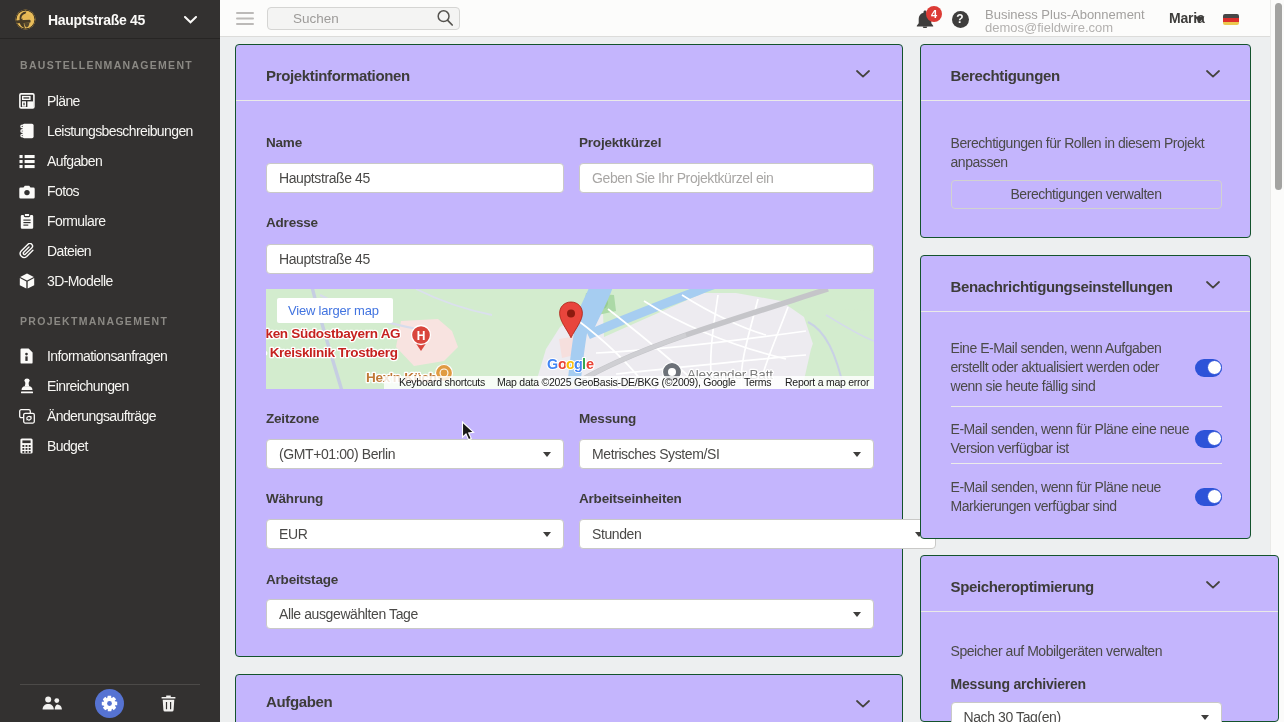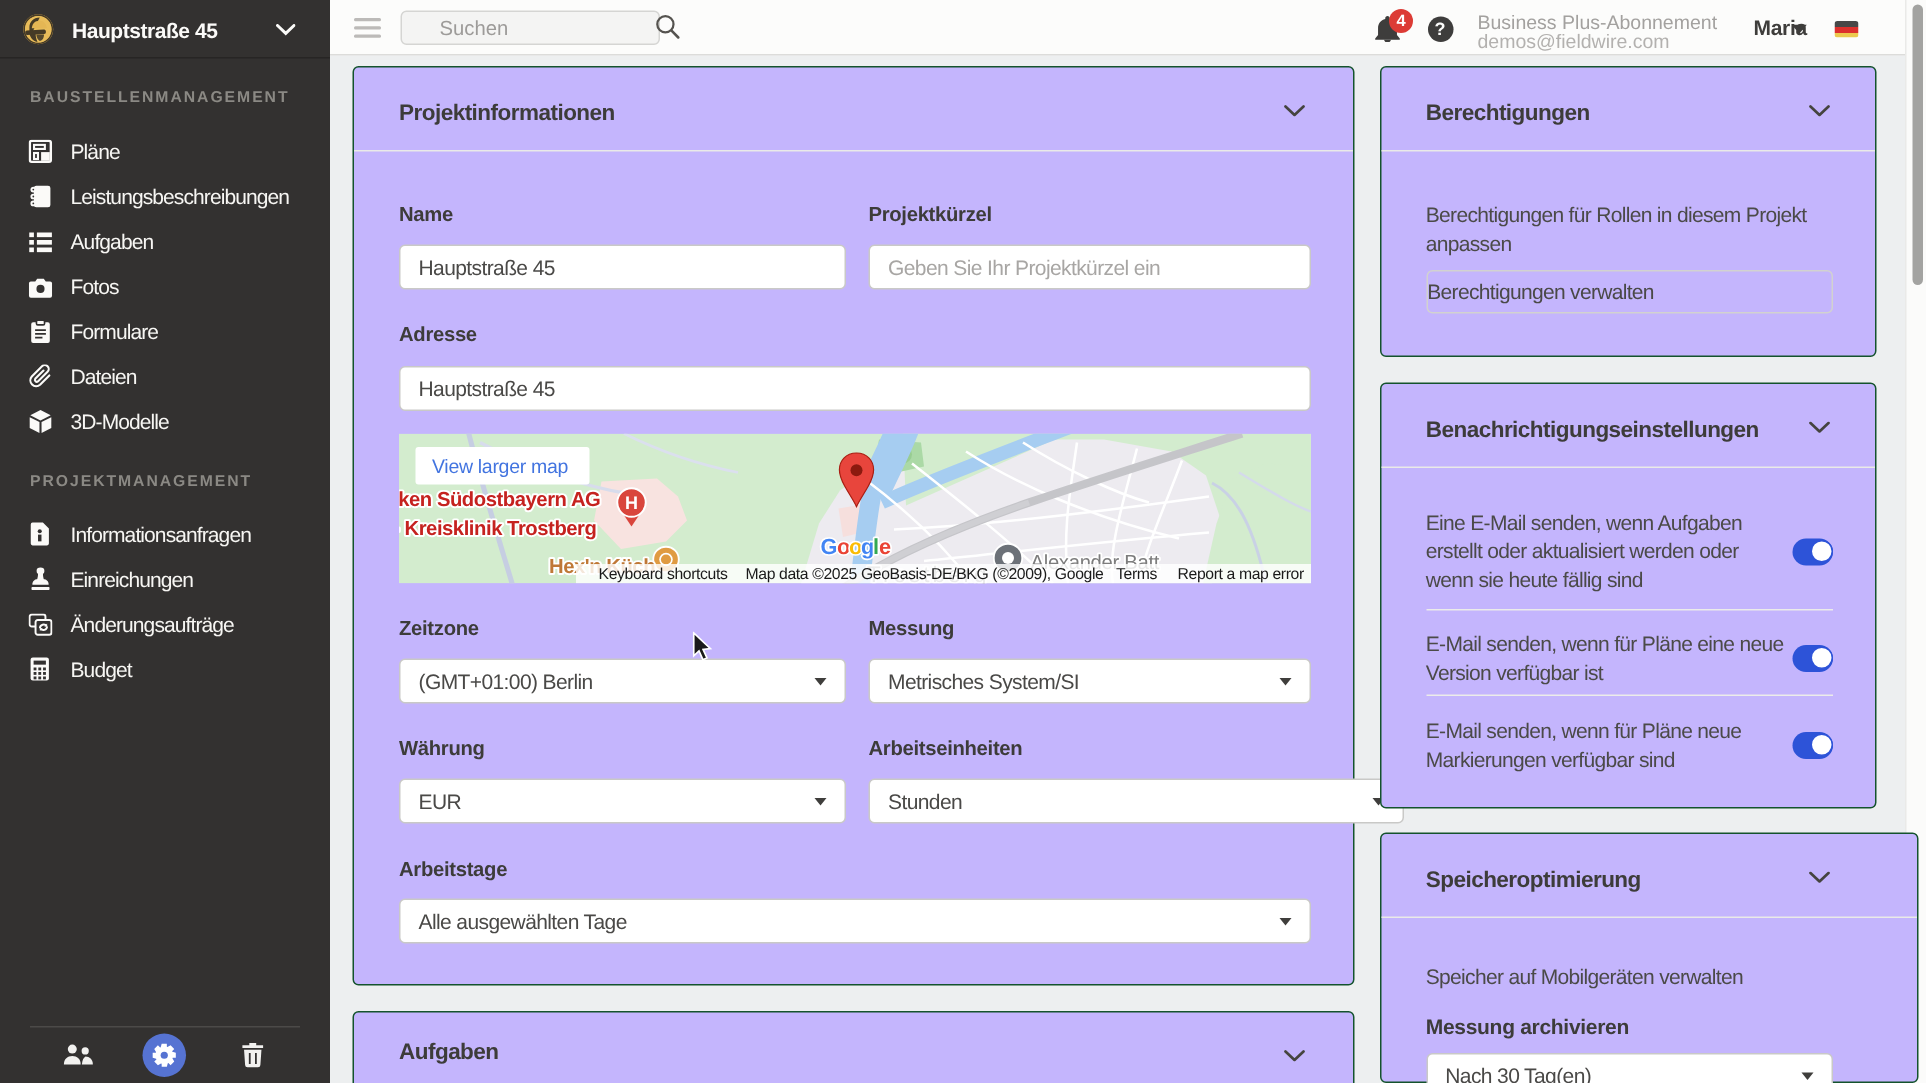--- a/index.html
+++ b/index.html
@@ -12,21 +12,21 @@
 #sb-head { position:absolute; left:0; top:0; width:220px; height:39px; border-bottom:1px solid #272524; }
 #sb-title { position:absolute; left:48px; top:0; height:39px; line-height:40px; color:#fbfaf8; font-size:14px; font-weight:bold; letter-spacing:-0.3px; }
 .navrow { position:absolute; left:0; width:220px; height:30px; }
 .navrow .ic { position:absolute; left:19px; top:7px; }
 .navrow .tx { position:absolute; left:47px; top:0; height:30px; line-height:30px; color:#f7f6f3; font-size:14px; letter-spacing:-0.6px; white-space:nowrap; }
 .sb-sec { position:absolute; left:20px; color:#8b8984; font-size:10.5px; font-weight:bold; letter-spacing:1.3px; height:14px; line-height:14px; white-space:nowrap; }
 #sb-divider { position:absolute; left:20px; top:684px; width:180px; height:1px; background:#4c4a48; }
 
 
 #topbar { position:absolute; left:220px; top:0; width:1064px; height:37px; background:#fcfcfb; border-bottom:1px solid #dcdcda; }
-#search { position:absolute; left:47px; top:7px; width:173px; height:23px; background:#f4f4f3; border:1px solid #d5d5d3; border-radius:4px;padding-left:40px; }
+#search { position:absolute; left:47px; top:7px; width:193px; height:23px; background:#f4f4f3; border:1px solid #d5d5d3; border-radius:4px;padding-left:40px; }
 #search .ph { position:absolute; left:25px; top:0; line-height:22px; font-size:13.5px; color:#9d9b99; }
 #sub-text { position:absolute; left:765px; top:9px; font-size:13px; color:#a3a19f; line-height:12.5px; white-space:nowrap; }
 #maria { position:absolute; left:937px; top:0; height:37px; line-height:37px; font-size:14px; letter-spacing:-0.2px; color:#3e3d3b; font-weight:700;margin-left:12px; }
 #flag { position:absolute; left:1003px; top:14px; width:15.5px; height:11.4px; border-radius:2px; overflow:hidden; }
 #flag div { height:3.8px; }
 
 
 #scrolltrack { position:absolute; left:1269.5px; top:0; width:14.5px; height:722px; background:#fbfbfa; border-left:1px solid #eaeae8; }
 #scrollthumb { position:absolute; left:4px; top:3px; width:7.5px; height:187px; background:#a3a3a1; border-radius:4px; }
 
@@ -368,21 +368,21 @@
 </div>
 
 <div class="card" id="card-ber" style="left:919.5px; top:44px; width:331px; height:194px;">
   <div class="hd">
       <span class="t" style="left:30px;">Berechtigungen</span>
       <svg class="chev" style="left:285.5px;" width="14" height="8" viewBox="0 0 14 8">
         <polyline points="1,1 7,6.6 13,1" fill="none" stroke="#45443f" stroke-width="1.8" stroke-linecap="round" stroke-linejoin="round"></polyline>
       </svg>
     </div>
   <div class="btxt" style="left:30px; top:89px;">Berechtigungen für Rollen in diesem Projekt<br>anpassen</div>
-  <div style="position:absolute; left:30px; top:135px; width:271px; height:29px; border:1px solid #d2d2d0; border-radius:4px; line-height:27px; font-size:14px; letter-spacing:-0.45px; color:#4a4947;">Berechtigungen verwalten</div>
+  <div style="position:absolute; left:30px; top:135px; width:271px; height:29px; border:1px solid #d2d2d0; border-radius:4px; text-align:center; line-height:27px; font-size:14px; letter-spacing:-0.45px; color:#4a4947;">Berechtigungen verwalten</div>
 </div>
 
 <div class="card" id="card-ben" style="left:919.5px; top:255px; width:331px; height:284px;">
   <div class="hd">
       <span class="t" style="left:30px;">Benachrichtigungseinstellungen</span>
       <svg class="chev" style="left:285.5px;" width="14" height="8" viewBox="0 0 14 8">
         <polyline points="1,1 7,6.6 13,1" fill="none" stroke="#45443f" stroke-width="1.8" stroke-linecap="round" stroke-linejoin="round"></polyline>
       </svg>
     </div>
   <div class="btxt" style="left:30px; top:83px;">Eine E-Mail senden, wenn Aufgaben<br>erstellt oder aktualisiert werden oder<br>wenn sie heute fällig sind</div>

